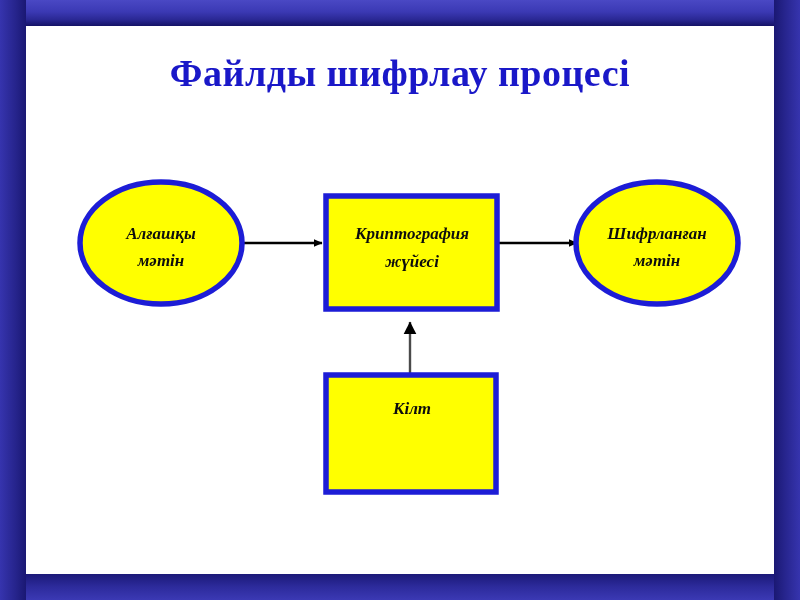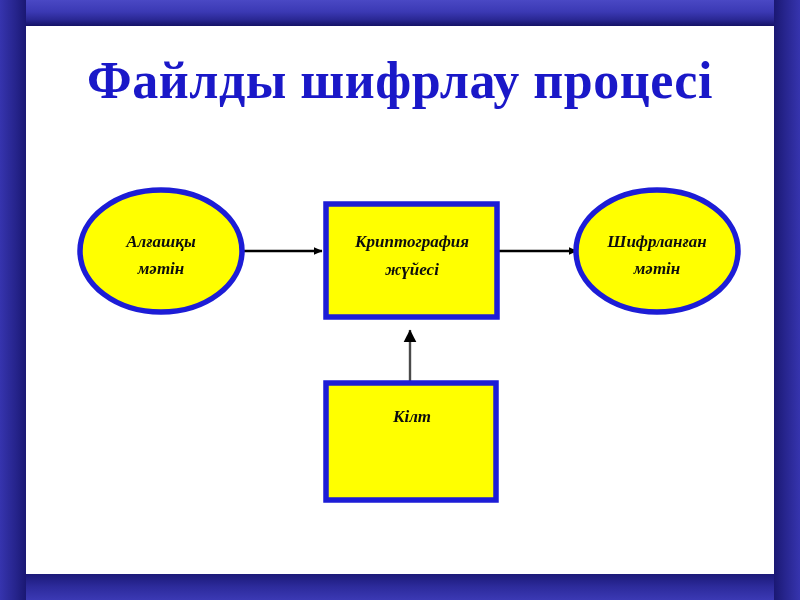--- a/index.html
+++ b/index.html
@@ -56,31 +56,31 @@
   
   .title {
     position: absolute;
     left: 0;
     top: 28px;
     width: 748px;
     text-align: center;
     color: #1a18c8;
     font-family: "Liberation Serif", "DejaVu Serif", serif;
     font-weight: bold;
-    font-size: 52px;
+    font-size: 38px;
     letter-spacing: 0.5px;
     line-height: 1.05;
     white-space: nowrap;
   }
 
   
   .diagram {
     position: absolute;
     left: 0;
-    top: 16px;
+    top: 8px;
     width: 748px;
     height: 548px;
   }
   .diagram svg { display: block; }
 
   .node-label {
     font-family: "Liberation Serif", "DejaVu Serif", serif;
     font-style: italic;
     font-weight: bold;
     fill: #0d0d0d;

